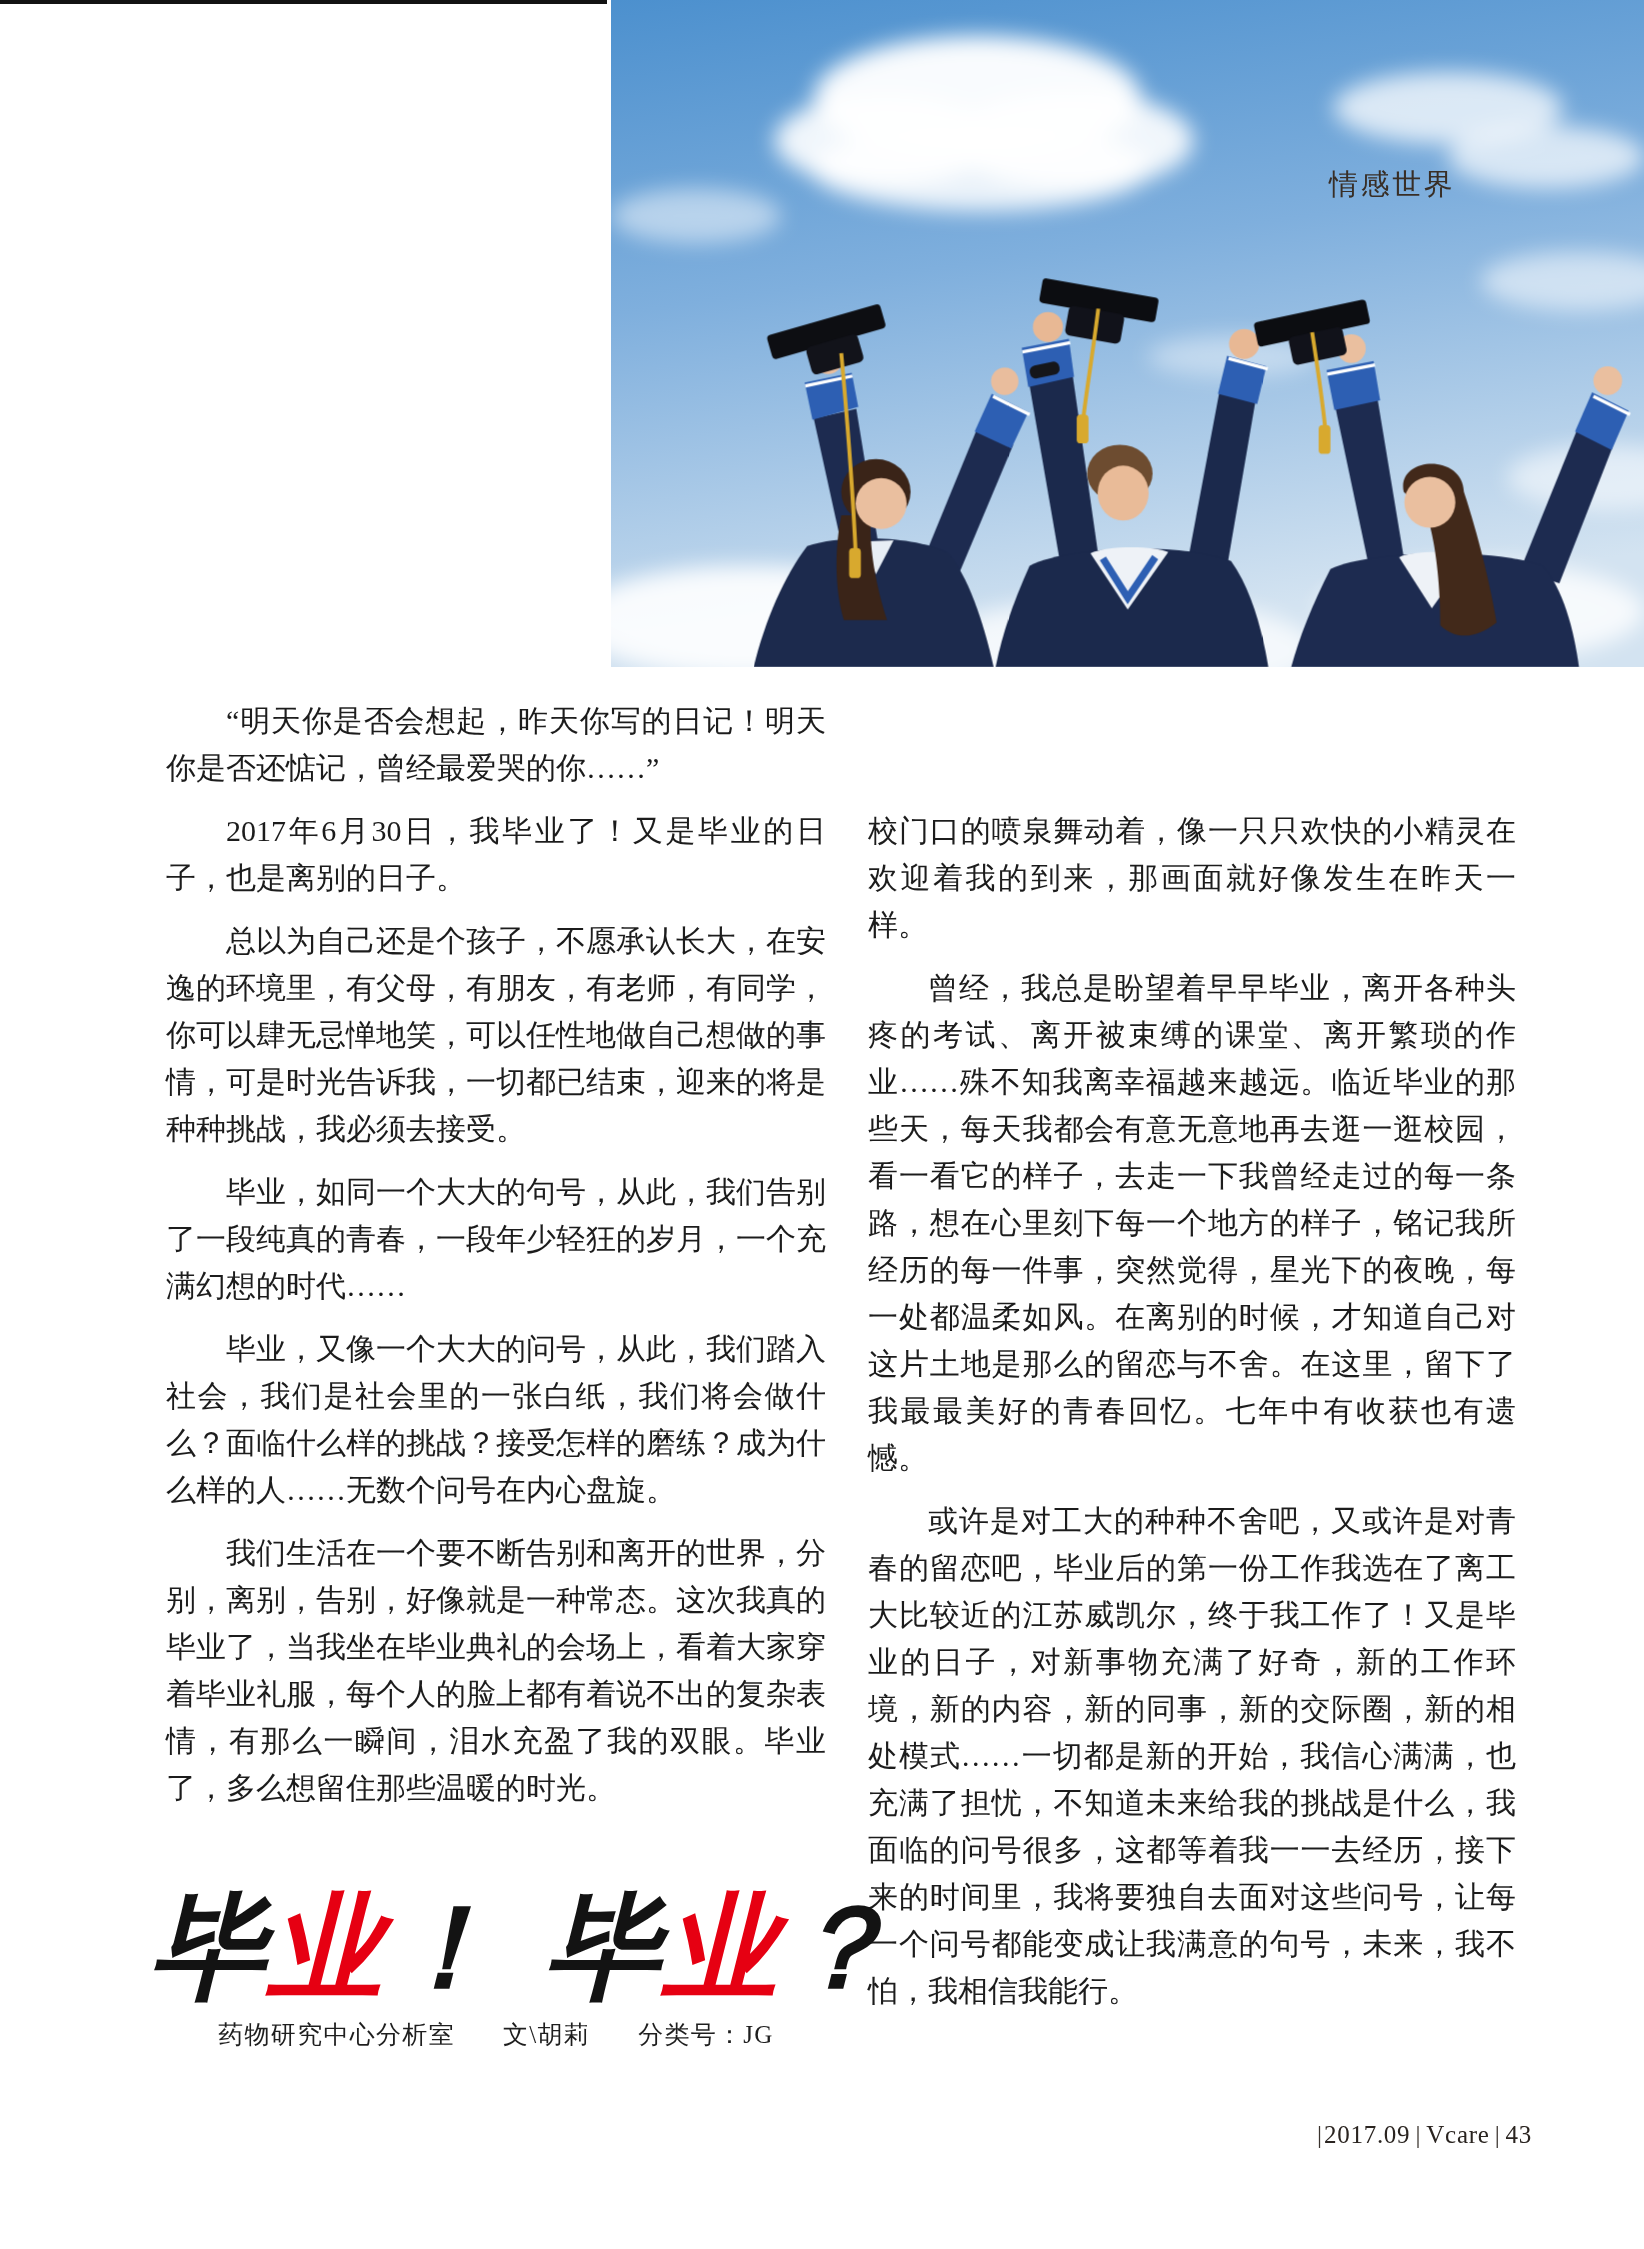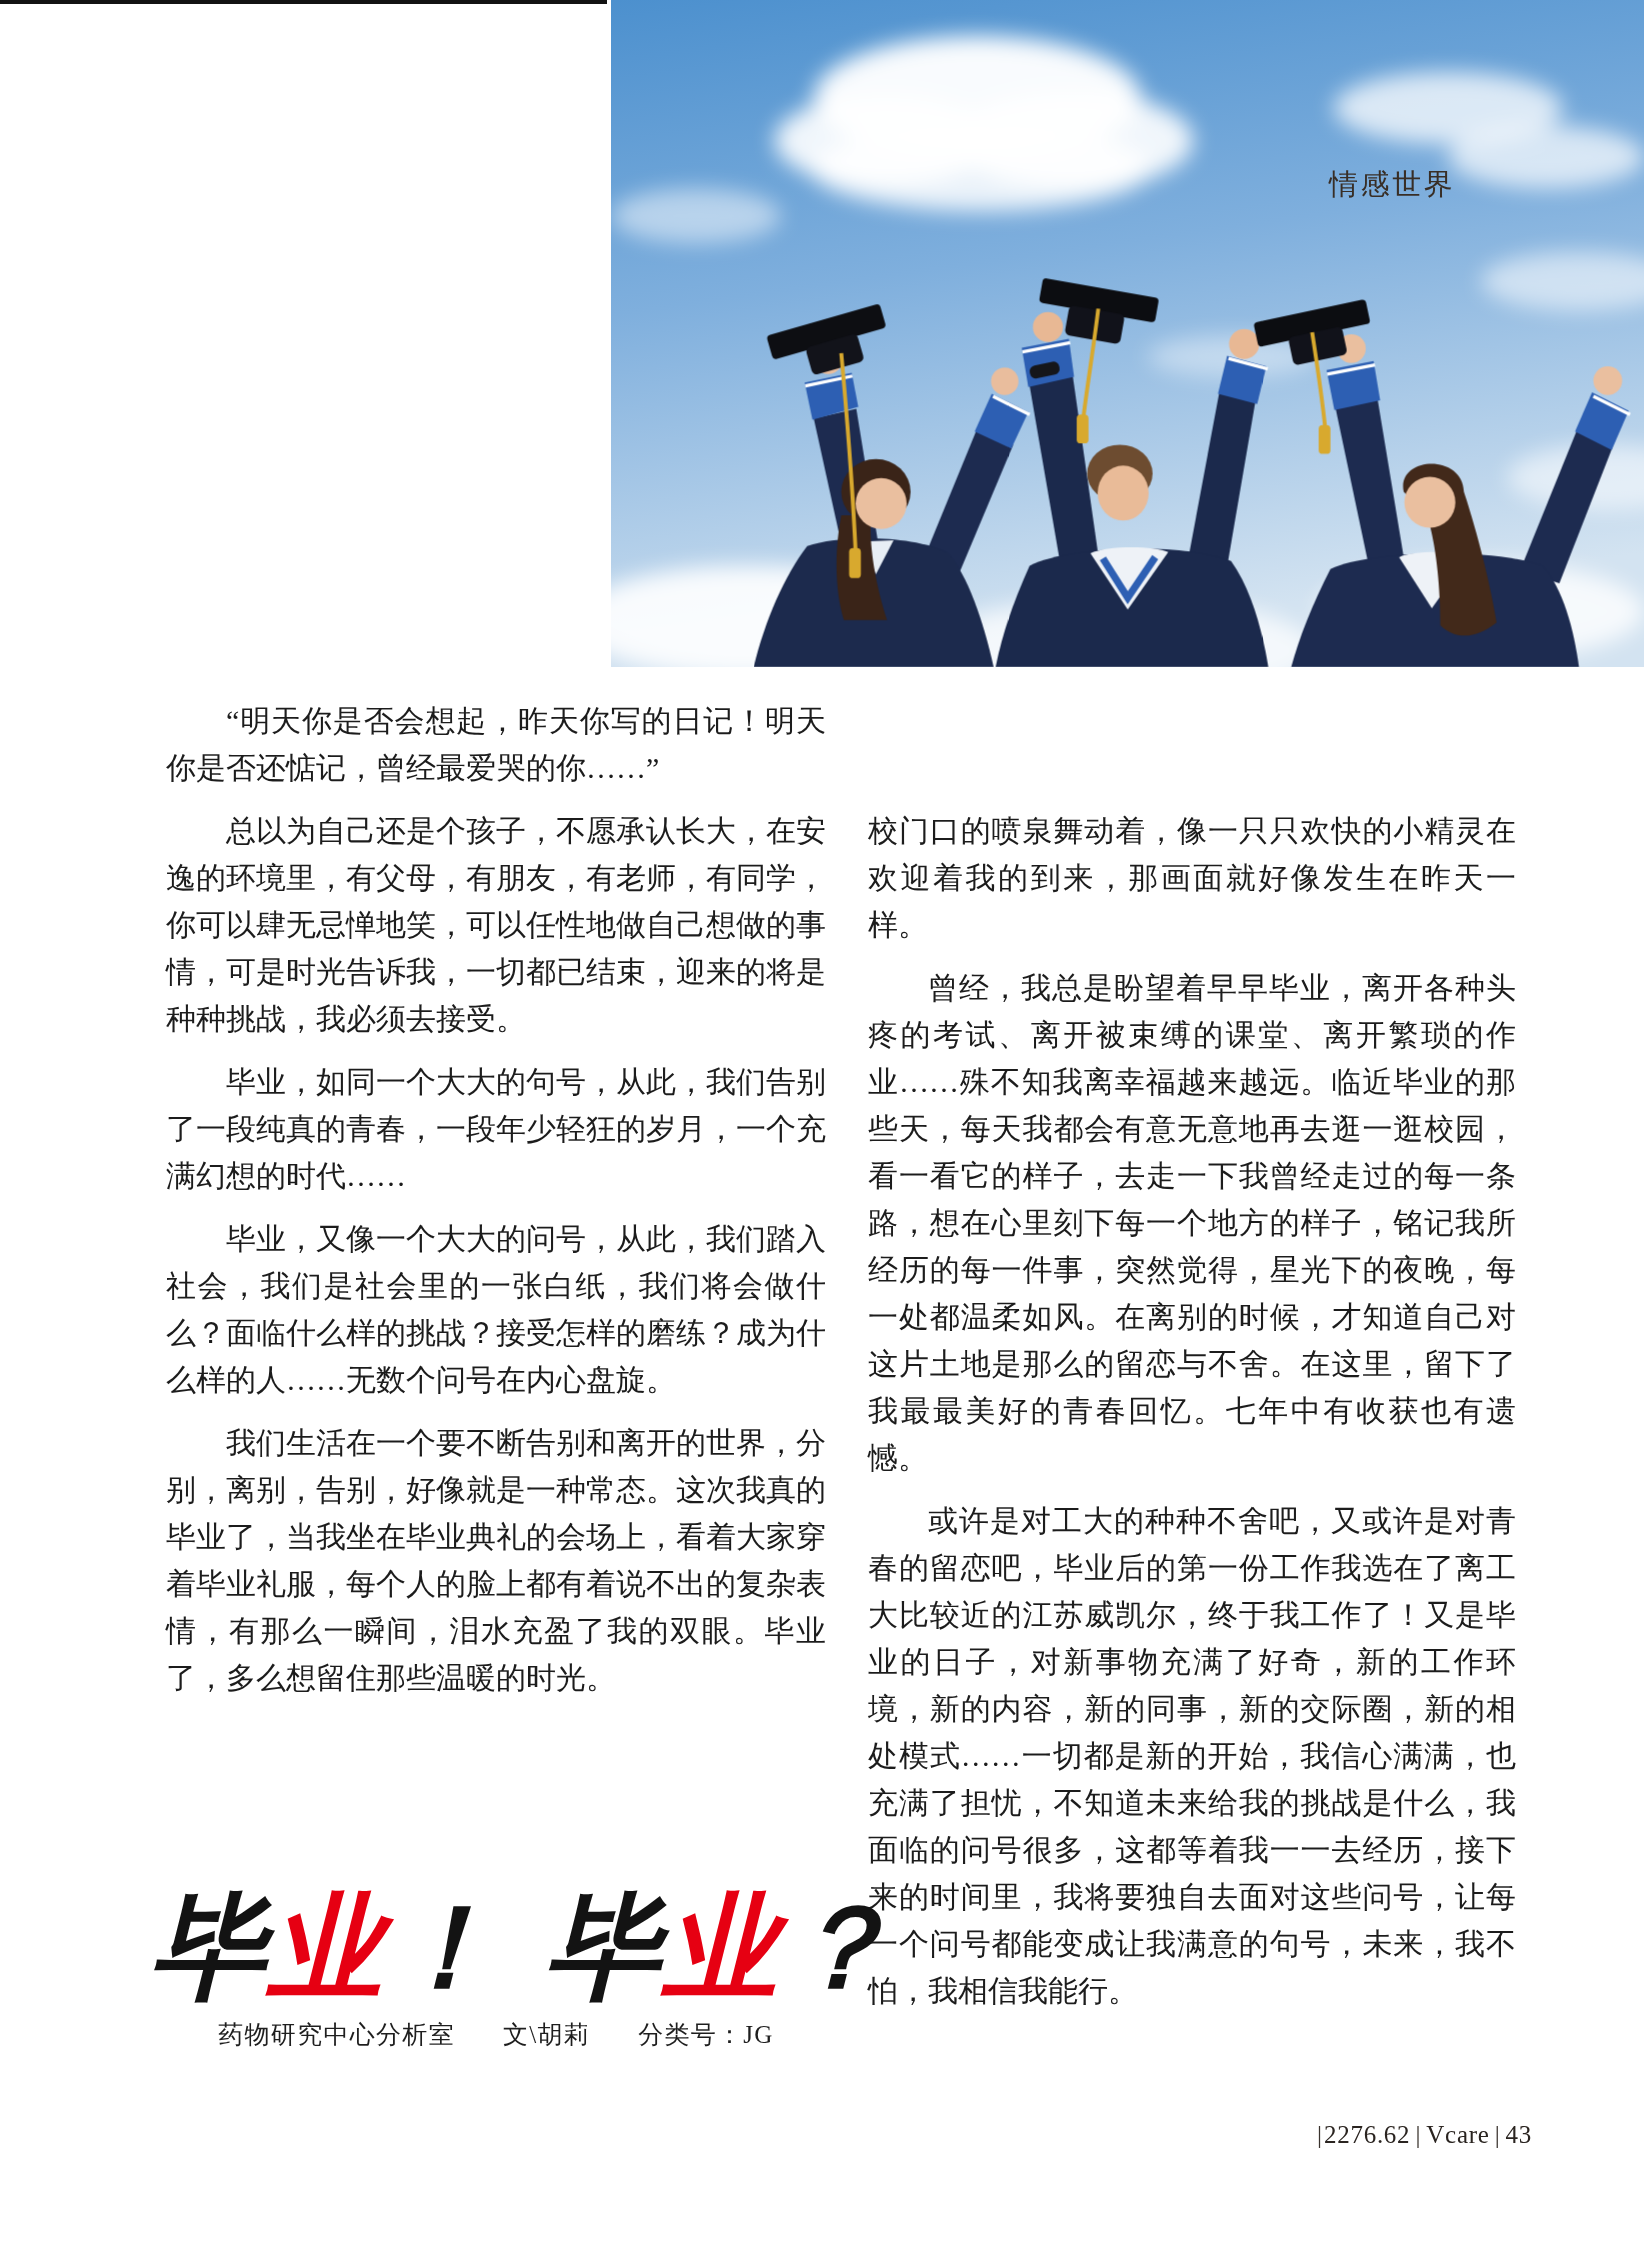--- a/index.html
+++ b/index.html
@@ -151,20 +151,21 @@
       <path d="M1072,508 C1080,560 1088,615 1092,655" stroke="#d8a92e" stroke-width="6" fill="none"></path>
       <rect x="1082" y="650" width="18" height="44" rx="6" fill="#d8a92e"></rect>
     </g>
   </svg>
 </div>
 
 <div class="section-label">情感世界</div>
 
 <div class="col col-left">
     <p>“明天你是否会想起，昨天你写的日记！明天你是否还惦记，曾经最爱哭的你……”</p>
+    <p>2017年6月30日，我毕业了！又是毕业的日子，也是离别的日子。</p>
     <p>总以为自己还是个孩子，不愿承认长大，在安逸的环境里，有父母，有朋友，有老师，有同学，你可以肆无忌惮地笑，可以任性地做自己想做的事情，可是时光告诉我，一切都已结束，迎来的将是种种挑战，我必须去接受。</p>
     <p>毕业，如同一个大大的句号，从此，我们告别了一段纯真的青春，一段年少轻狂的岁月，一个充满幻想的时代……</p>
     <p>毕业，又像一个大大的问号，从此，我们踏入社会，我们是社会里的一张白纸，我们将会做什么？面临什么样的挑战？接受怎样的磨练？成为什么样的人……无数个问号在内心盘旋。</p>
     <p>我们生活在一个要不断告别和离开的世界，分别，离别，告别，好像就是一种常态。这次我真的毕业了，当我坐在毕业典礼的会场上，看着大家穿着毕业礼服，每个人的脸上都有着说不出的复杂表情，有那么一瞬间，泪水充盈了我的双眼。毕业了，多么想留住那些温暖的时光。</p>
   </div>
 
 <div class="col col-right">
     <p>校门口的喷泉舞动着，像一只只欢快的小精灵在欢迎着我的到来，那画面就好像发生在昨天一样。</p>
     <p>曾经，我总是盼望着早早毕业，离开各种头疼的考试、离开被束缚的课堂、离开繁琐的作业……殊不知我离幸福越来越远。临近毕业的那些天，每天我都会有意无意地再去逛一逛校园，看一看它的样子，去走一下我曾经走过的每一条路，想在心里刻下每一个地方的样子，铭记我所经历的每一件事，突然觉得，星光下的夜晚，每一处都温柔如风。在离别的时候，才知道自己对这片土地是那么的留恋与不舍。在这里，留下了我最最美好的青春回忆。七年中有收获也有遗憾。</p>
     <p>或许是对工大的种种不舍吧，又或许是对青春的留恋吧，毕业后的第一份工作我选在了离工大比较近的江苏威凯尔，终于我工作了！又是毕业的日子，对新事物充满了好奇，新的工作环境，新的内容，新的同事，新的交际圈，新的相处模式……一切都是新的开始，我信心满满，也充满了担忧，不知道未来给我的挑战是什么，我面临的问号很多，这都等着我一一去经历，接下来的时间里，我将要独自去面对这些问号，让每一个问号都能变成让我满意的句号，未来，我不怕，我相信我能行。</p>
@@ -172,15 +173,15 @@
 
 <div class="article-title">
   <span>毕</span><span class="red">业</span><span>！</span><span class="word-gap"></span><span>毕</span><span class="red">业</span><span>？</span>
 </div>
 
 <div class="byline">
   <span>药物研究中心分析室</span><span>文\胡莉</span><span>分类号：JG</span>
 </div>
 
 <div class="page-footer">
-  <span class="sep lead">|</span><span>2276.62</span><span class="sep">|</span><span>Vcare</span><span class="sep">|</span><span>43</span>
+  <span class="sep lead">|</span><span>2017.09</span><span class="sep">|</span><span>Vcare</span><span class="sep">|</span><span>43</span>
 </div>
 
 
 </body></html>

